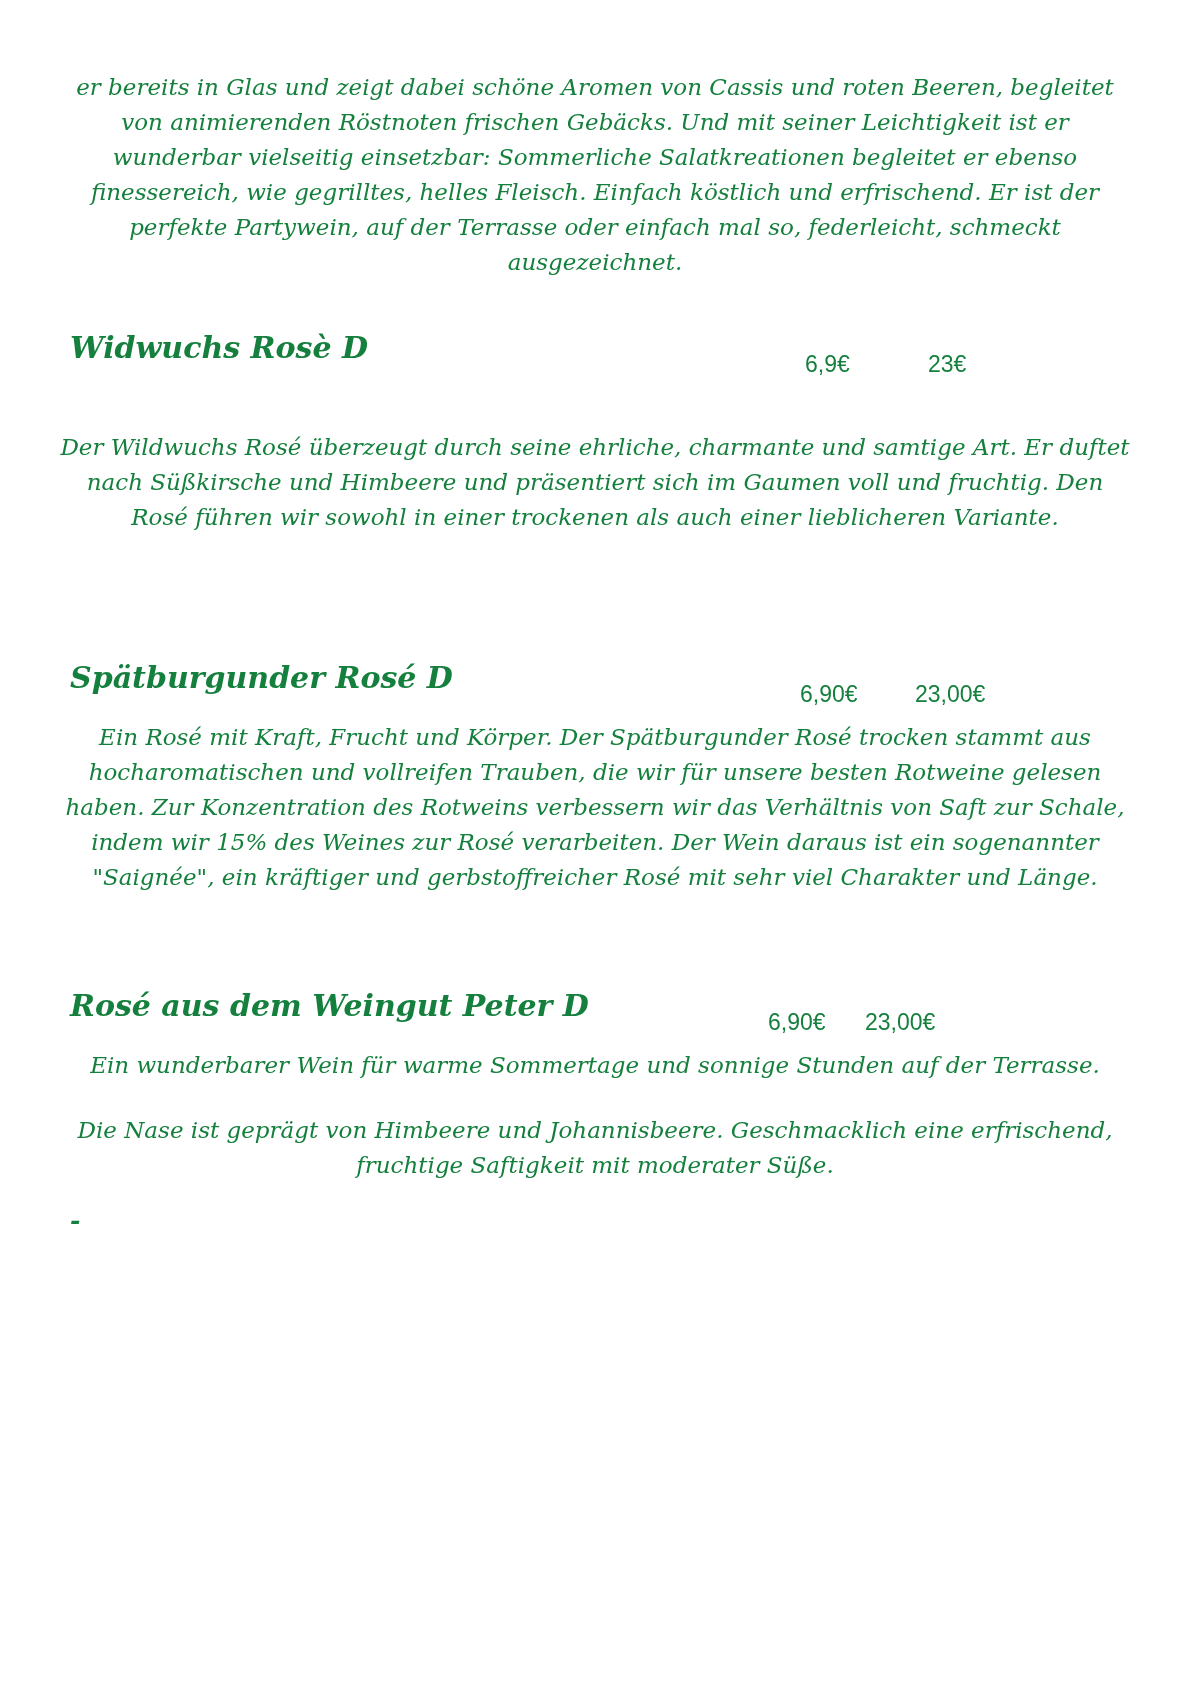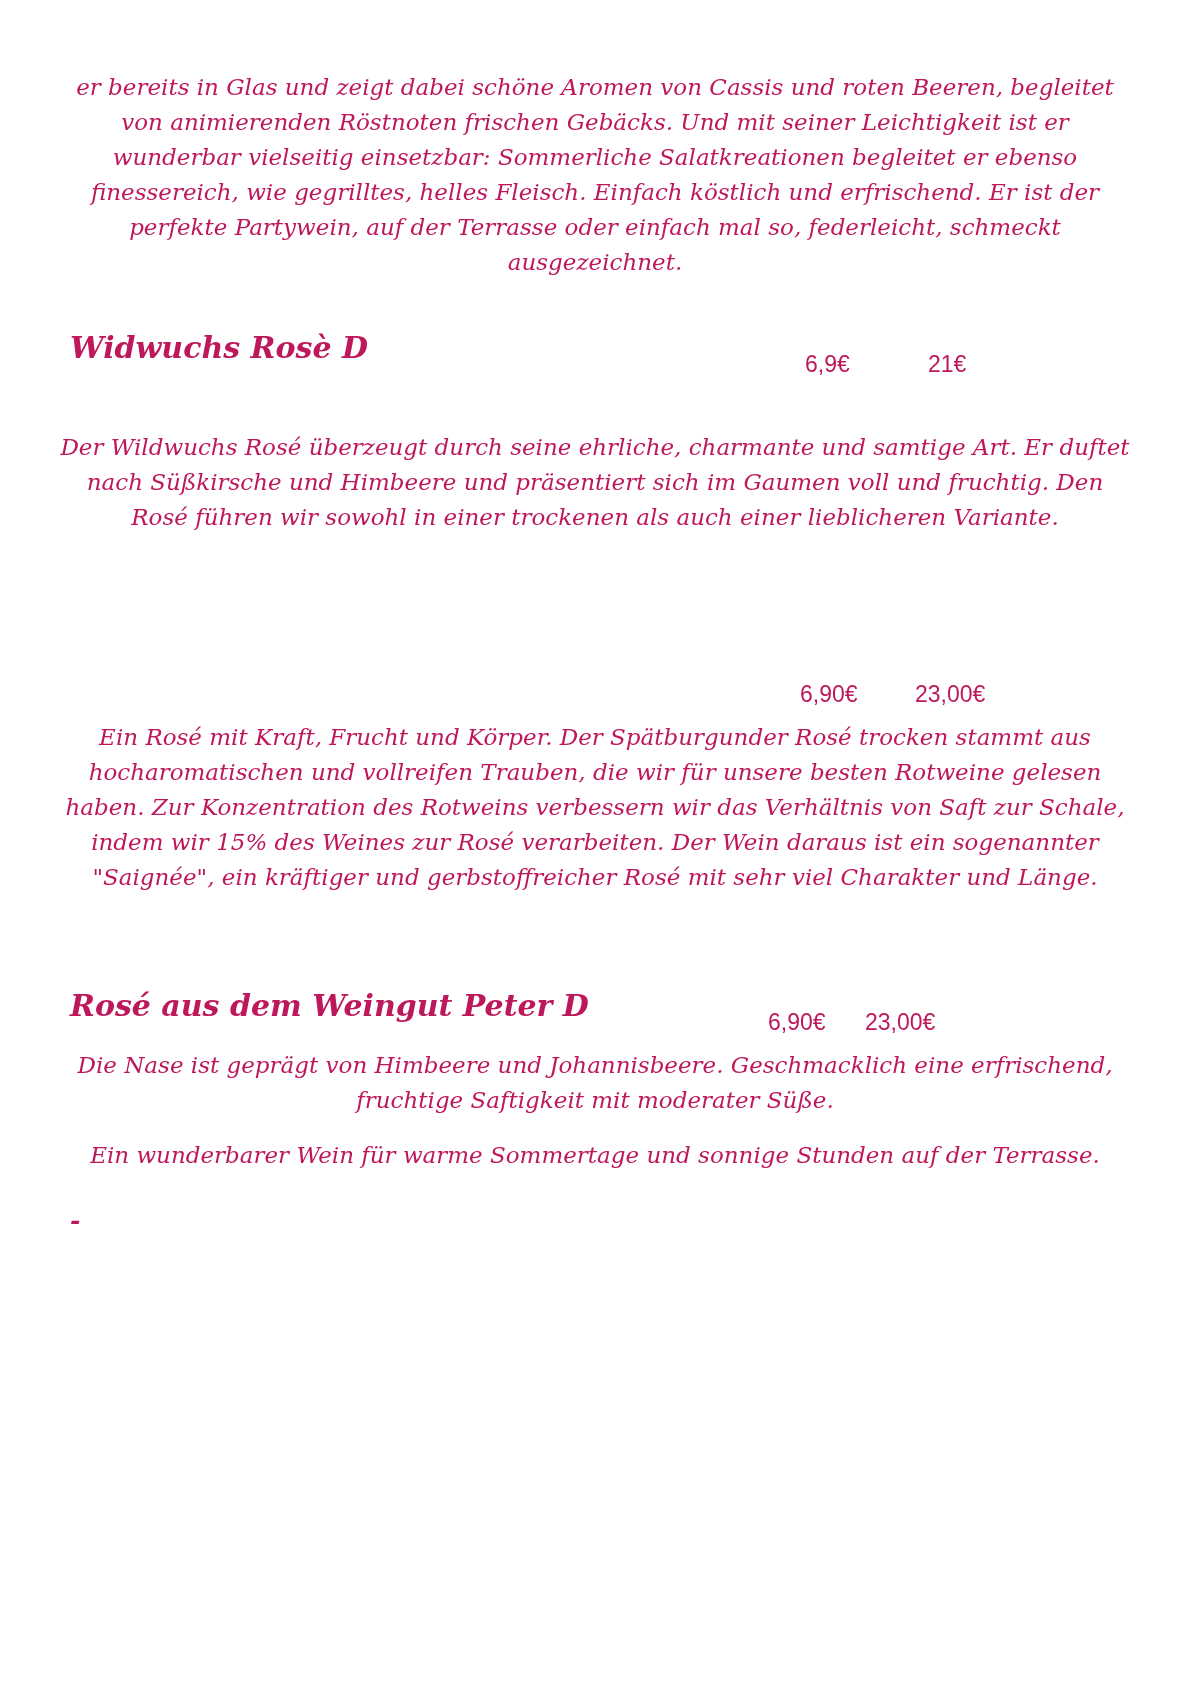--- a/index.html
+++ b/index.html
@@ -3,21 +3,21 @@
 <meta charset="utf-8">
 <style>
   * { margin: 0; padding: 0; box-sizing: border-box; }
   html, body { background: #ffffff; }
   .page {
     position: relative;
     width: 1190px;
     height: 1683px;
     margin: 0 auto;
     background: #ffffff;
-    color: #be185d;
+    color: #15803d;
     padding: 70px 60px 0 60px;
     font-family: "DejaVu Serif", serif;
     font-style: italic;
     overflow: hidden;
   }
   .body-text {
     text-align: center;
     font-size: 23px;
     line-height: 35px;
   }
@@ -76,39 +76,40 @@
 </head>
 <body>
 
 <div class="page">
 
   <p class="body-text intro">er bereits in Glas und zeigt dabei schöne Aromen von Cassis und roten Beeren, begleitet von animierenden Röstnoten frischen Gebäcks. Und mit seiner Leichtigkeit ist er wunderbar vielseitig einsetzbar: Sommerliche Salatkreationen begleitet er ebenso finessereich, wie gegrilltes, helles Fleisch. Einfach köstlich und erfrischend. Er ist der perfekte Partywein, auf der Terrasse oder einfach mal so, federleicht, schmeckt ausgezeichnet.</p>
 
   <div class="wine-header h1">
     <span class="wine-name">Widwuchs Rosè  D</span>
     <span class="price price-glass">6,9€</span>
-    <span class="price price-bottle">21€</span>
+    <span class="price price-bottle">23€</span>
   </div>
 
   <p class="body-text p2">Der Wildwuchs Rosé überzeugt durch seine ehrliche, charmante und samtige Art. Er duftet nach Süßkirsche und Himbeere und präsentiert sich im Gaumen voll und fruchtig. Den Rosé führen wir sowohl in einer trockenen als auch einer lieblicheren Variante.</p>
 
   <div class="wine-header h2">
+    <span class="wine-name">Spätburgunder Rosé D</span>
     <span class="price price-glass">6,90€</span>
     <span class="price price-bottle">23,00€</span>
   </div>
 
   <p class="body-text p3">Ein Rosé mit Kraft, Frucht und Körper. Der Spätburgunder Rosé trocken stammt aus hocharomatischen und vollreifen Trauben, die wir für unsere besten Rotweine gelesen haben. Zur Konzentration des Rotweins verbessern wir das Verhältnis von Saft zur Schale, indem wir 15% des Weines zur Rosé verarbeiten. Der Wein daraus ist ein sogenannter "Saignée", ein kräftiger und gerbstoffreicher Rosé mit sehr viel Charakter und Länge.</p>
 
 
   <div class="wine-header h3">
     <span class="wine-name">Rosé aus dem Weingut Peter D</span>
     <span class="price price-glass">6,90€</span>
     <span class="price price-bottle">23,00€</span>
   </div>
 
+  <p class="body-text p6">Ein wunderbarer Wein für warme Sommertage und sonnige Stunden auf der Terrasse.</p>
+
   <p class="body-text p5">Die Nase ist geprägt von Himbeere und Johannisbeere. Geschmacklich eine erfrischend, fruchtige Saftigkeit mit moderater Süße.</p>
-
-  <p class="body-text p6">Ein wunderbarer Wein für warme Sommertage und sonnige Stunden auf der Terrasse.</p>
 
   <p class="dash">-</p>
 
 
 </div>
 
 </body></html>

